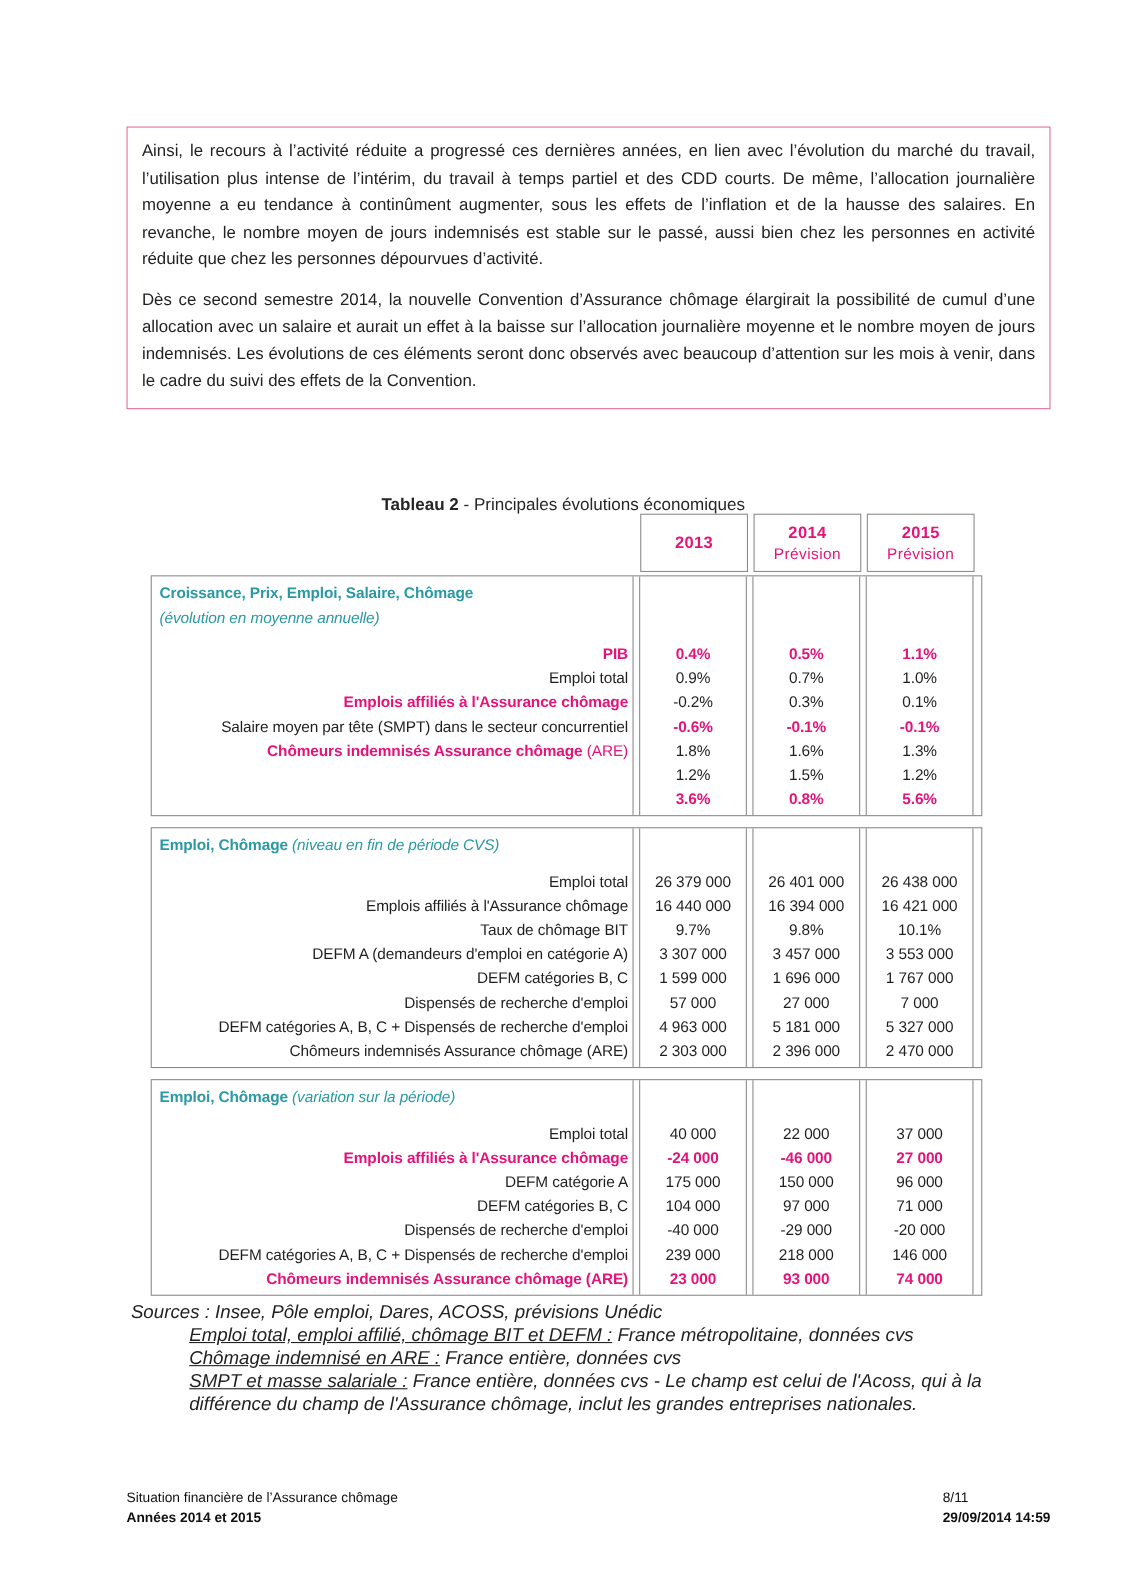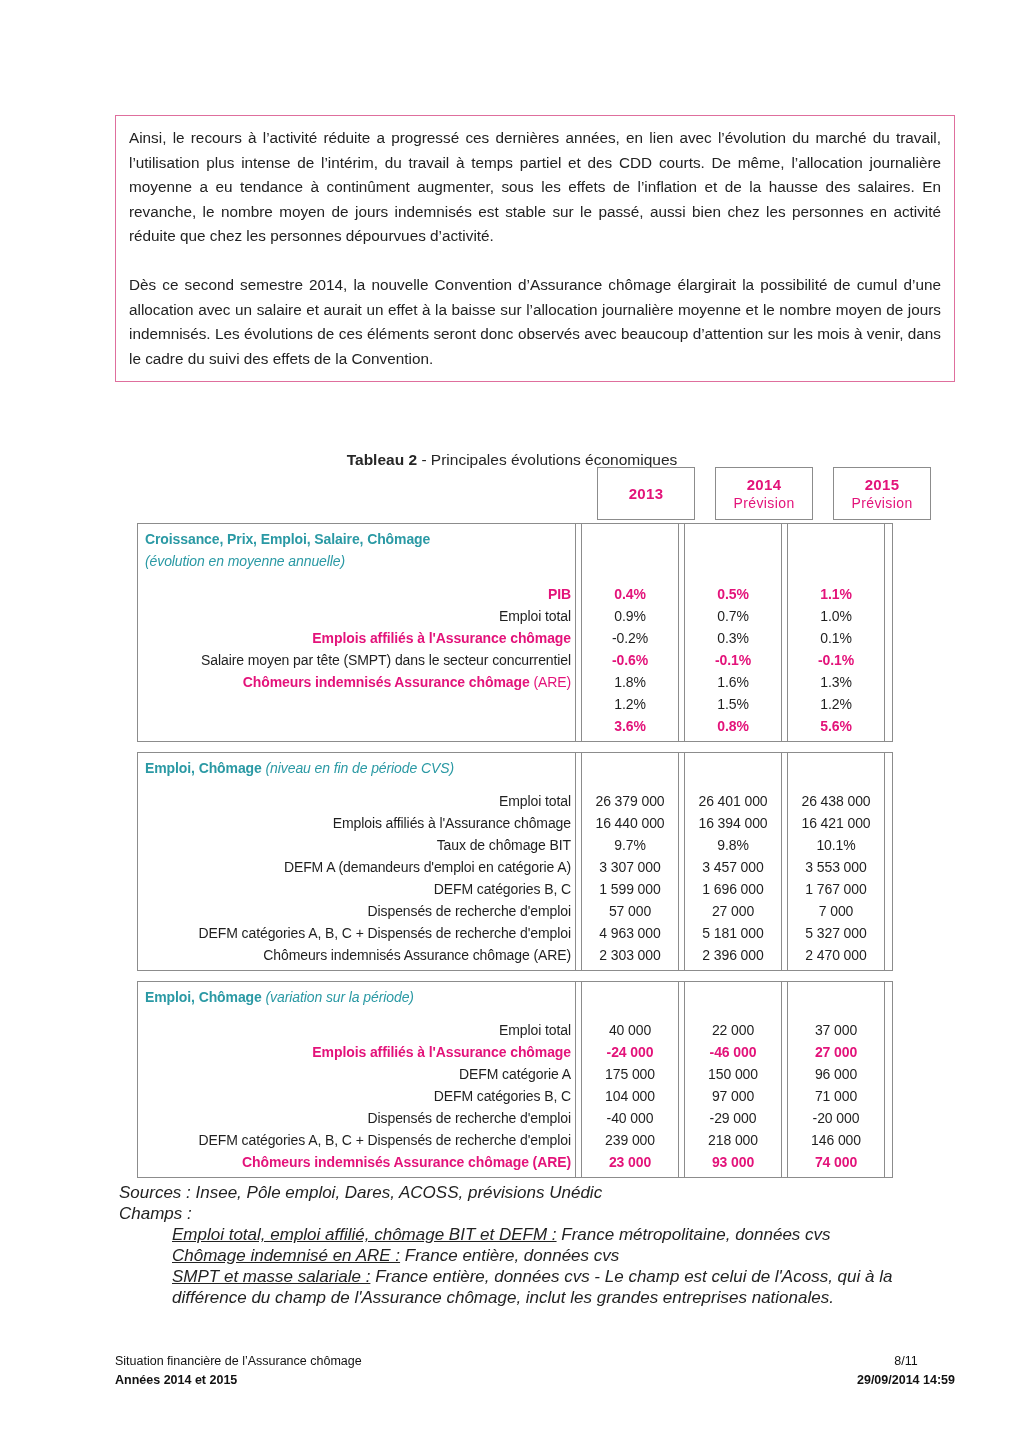--- a/index.html
+++ b/index.html
@@ -19,33 +19,33 @@
 
   
   .note-box{
     position:absolute;left:115px;top:115px;width:840px;min-height:257px;
     border:1.5px solid var(--pinkborder);
     padding:10px 13px 10px 13px;
   }
   .note-box p{
     margin:0;font-size:15.3px;line-height:24.6px;text-align:justify;color:#222;
   }
-  .note-box p + p{margin-top:24px;}
+  .note-box p + p{margin-top:12px;}
 
   
   .table-title{
     position:absolute;top:430px;left:0;width:100%;text-align:center;
     font-size:15.5px;color:#262626;margin-top:21px;
   }
   .table-title .tb{font-weight:700;}
 
   
   .table-wrap{position:absolute;left:137px;top:467px;width:756px;}
   .hdr-row{
-    display:grid;grid-template-columns:440px 98px 98px 98px;column-gap:20px;
+    display:grid;grid-template-columns:440px 98px 98px 98px;column-gap:5px;
     margin-bottom:3px;
   }
   .hdr-box{
     border:1px solid var(--gray);height:53px;
     display:flex;flex-direction:column;align-items:center;justify-content:center;
     color:var(--magenta);
   }
   .hdr-year{font-weight:700;font-size:15px;letter-spacing:.3px;line-height:19px;}
   .hdr-sub{font-size:14px;letter-spacing:.4px;line-height:19px;}
 
@@ -74,21 +74,21 @@
   }
   .champ-item{margin-left:53px;}
   .champ-label{text-decoration:underline;}
 
   
   .footer{
     position:absolute;left:115px;top:1352px;width:840px;
     display:flex;justify-content:space-between;
     font-size:12.5px;line-height:19px;color:#111;
   }
-  .footer .right{text-align:center;}
+  .footer .right{text-align:left;}
   .f-bold{font-weight:700;}
 </style>
 </head>
 <body>
 
 <div class="page">
 
   <div class="note-box">
     <p>Ainsi, le recours à l’activité réduite a progressé ces dernières années, en lien avec l’évolution du marché du travail, l’utilisation plus intense de l’intérim, du travail à temps partiel et des CDD courts. De même, l’allocation journalière moyenne a eu tendance à continûment augmenter, sous les effets de l’inflation et de la hausse des salaires. En revanche, le nombre moyen de jours indemnisés est stable sur le passé, aussi bien chez les personnes en activité réduite que chez les personnes dépourvues d’activité.</p>
     <p>Dès ce second semestre 2014, la nouvelle Convention d’Assurance chômage élargirait la possibilité de cumul d’une allocation avec un salaire et aurait un effet à la baisse sur l’allocation journalière moyenne et le nombre moyen de jours indemnisés. Les évolutions de ces éléments seront donc observés avec beaucoup d’attention sur les mois à venir, dans le cadre du suivi des effets de la Convention.</p>
@@ -254,21 +254,20 @@
             <div class="row-val">-20 000</div>
             <div class="row-val">146 000</div>
             <div class="row-val hl">74 000</div>
           </div>
         </div>
       </div>
   </div>
 
   <div class="notes">
     <div>Sources : Insee, Pôle emploi, Dares, ACOSS, prévisions Unédic</div>
-    <div>Champs :</div>
     <div class="champ-item">
       <span class="champ-label">Emploi total, emploi affilié, chômage BIT et DEFM :</span><span> France métropolitaine, données cvs</span>
     </div>
     <div class="champ-item">
       <span class="champ-label">Chômage indemnisé en ARE :</span><span> France entière, données cvs</span>
     </div>
     <div class="champ-item">
       <span class="champ-label">SMPT et masse salariale :</span><span> France entière, données cvs - Le champ est celui de l'Acoss, qui à la différence du champ de l'Assurance chômage, inclut les grandes entreprises nationales.</span>
     </div>
   </div>

